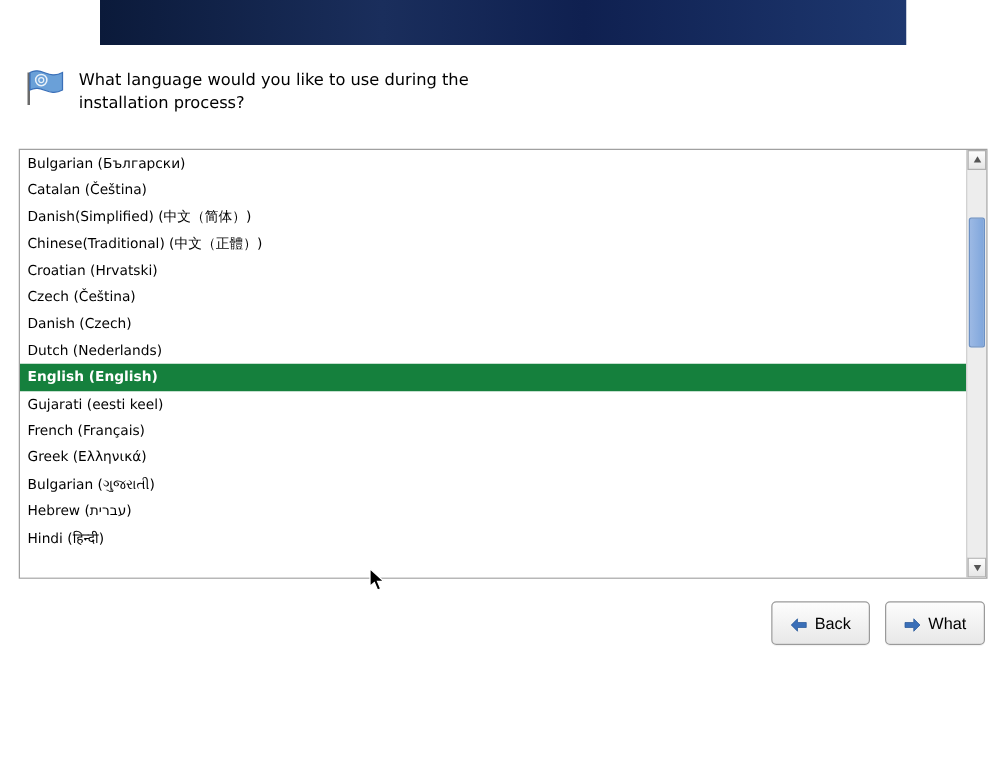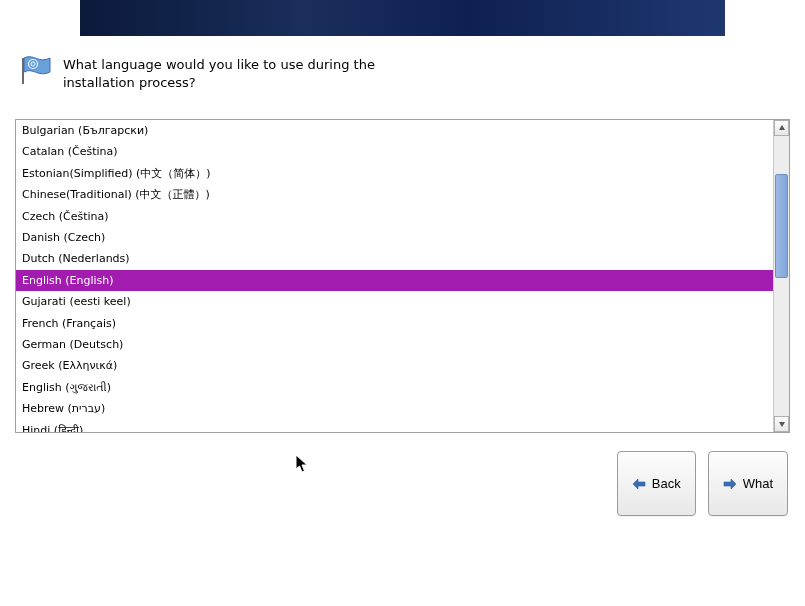--- a/index.html
+++ b/index.html
@@ -55,22 +55,23 @@
 }
 .lang-item {
   padding: 3px 6px;
   color: #000;
   cursor: pointer;
   font-size: 11px;
   line-height: 1.4;
   white-space: nowrap;
 }
 .lang-item.selected {
-  background: #a21caf;
+  background: #15803d;
   color: #fff;
+  font-weight: bold;
 }
 .scrollbar {
   width: 16px;
   background: #ededed;
   border-left: 1px solid #c8c8c8;
   display: flex;
   flex-direction: column;
   position: relative;
 }
 .sb-btn {
@@ -100,23 +101,23 @@
 }
 .footer {
   display: flex;
   justify-content: flex-end;
   gap: 12px;
   padding-right: 2px;
   padding-bottom: 2px;
 }
 .btn {
   display: inline-flex;
-  align-items: center;
+  align-items: flex-end;
   gap: 6px;
-  padding: 24px 14px;
+  padding: 9px 14px;
   min-width: 70px;
   background: linear-gradient(#fdfdfd, #e8e8e8);
   border: 1px solid #9a9a9a;
   border-radius: 4px;
   font-size: 13px;
   color: #000;
   cursor: pointer;
   box-shadow: 0 1px 0 rgba(0,0,0,0.05);
 }
 .arrow-icon { width: 14px; height: 12px; }
@@ -145,31 +146,31 @@
         <circle cx="14" cy="10" r="2" fill="none" stroke="#ffffff" stroke-width="1" opacity="0.85"></circle>
       </svg>
     </span>
     <div class="prompt">What language would you like to use during the installation process?</div>
   </div>
 
   <div class="list-wrapper">
     <div class="lang-list" id="lang-list">
         <div class="lang-item">Bulgarian (Български)</div>
         <div class="lang-item">Catalan (Čeština)</div>
-        <div class="lang-item">Estonian(Simplified) (中文（简体）)</div>
+        <div class="lang-item">Danish(Simplified) (中文（简体）)</div>
         <div class="lang-item">Chinese(Traditional) (中文（正體）)</div>
+        <div class="lang-item">Croatian (Hrvatski)</div>
         <div class="lang-item">Czech (Čeština)</div>
         <div class="lang-item">Danish (Czech)</div>
         <div class="lang-item">Dutch (Nederlands)</div>
         <div class="lang-item selected">English (English)</div>
         <div class="lang-item">Gujarati (eesti keel)</div>
         <div class="lang-item">French (Français)</div>
-        <div class="lang-item">German (Deutsch)</div>
         <div class="lang-item">Greek (Ελληνικά)</div>
-        <div class="lang-item">English (ગુજરાતી)</div>
+        <div class="lang-item">Bulgarian (ગુજરાતી)</div>
         <div class="lang-item">Hebrew (עברית)</div>
         <div class="lang-item">Hindi (हिन्दी)</div>
       </div>
     <div class="scrollbar">
       <div class="sb-btn">
         <svg viewBox="0 0 8 8">
             <path d="M4 1 L7 6 L1 6 Z" fill="#555"></path>
           </svg>
       </div>
       <div class="sb-track">

